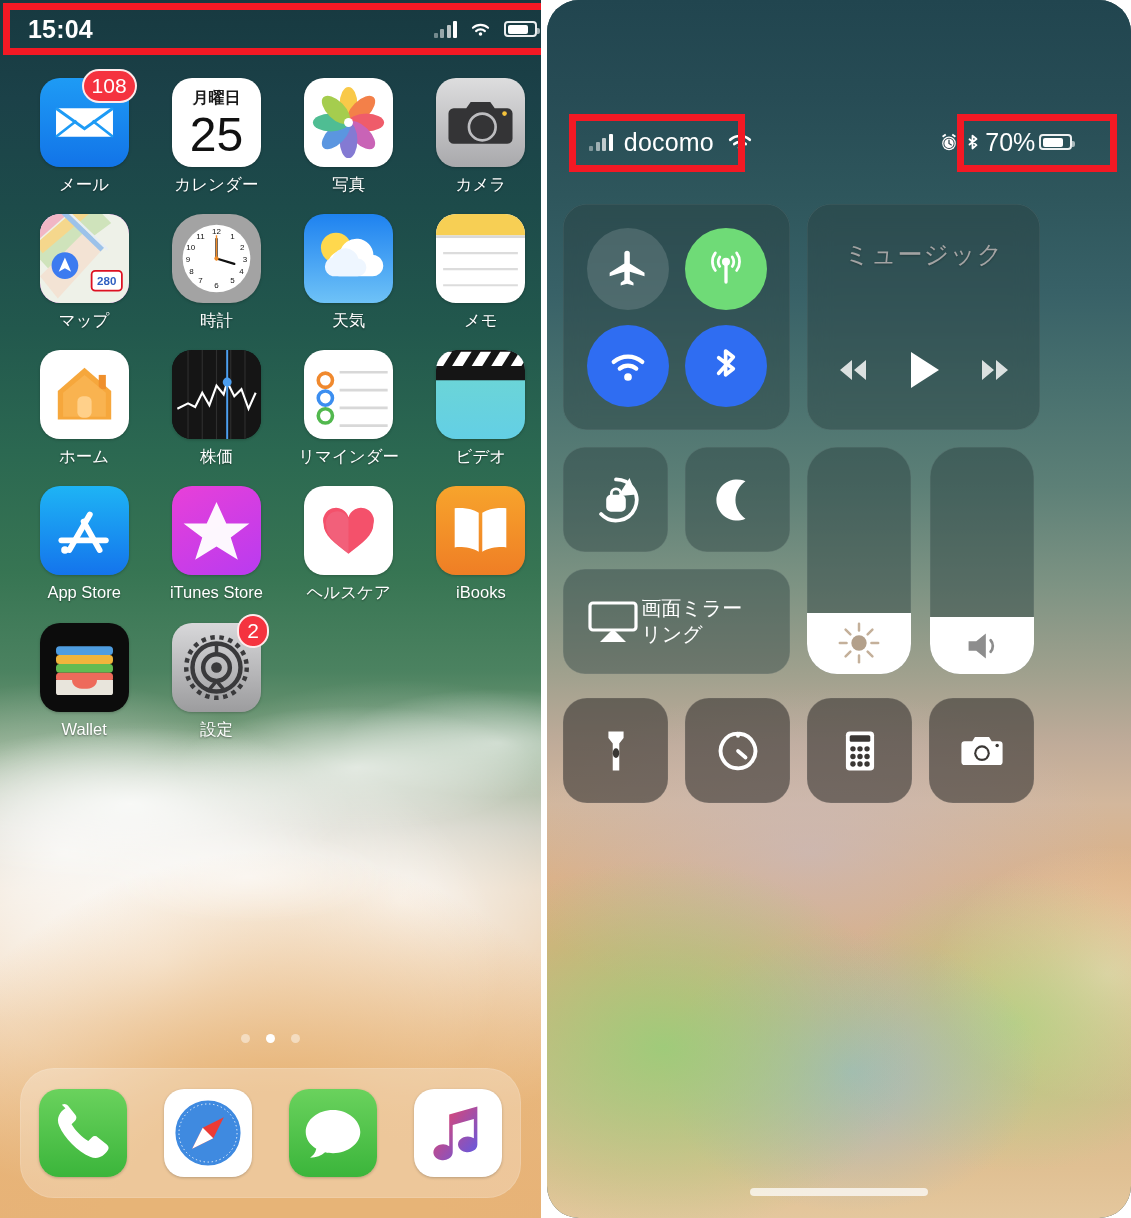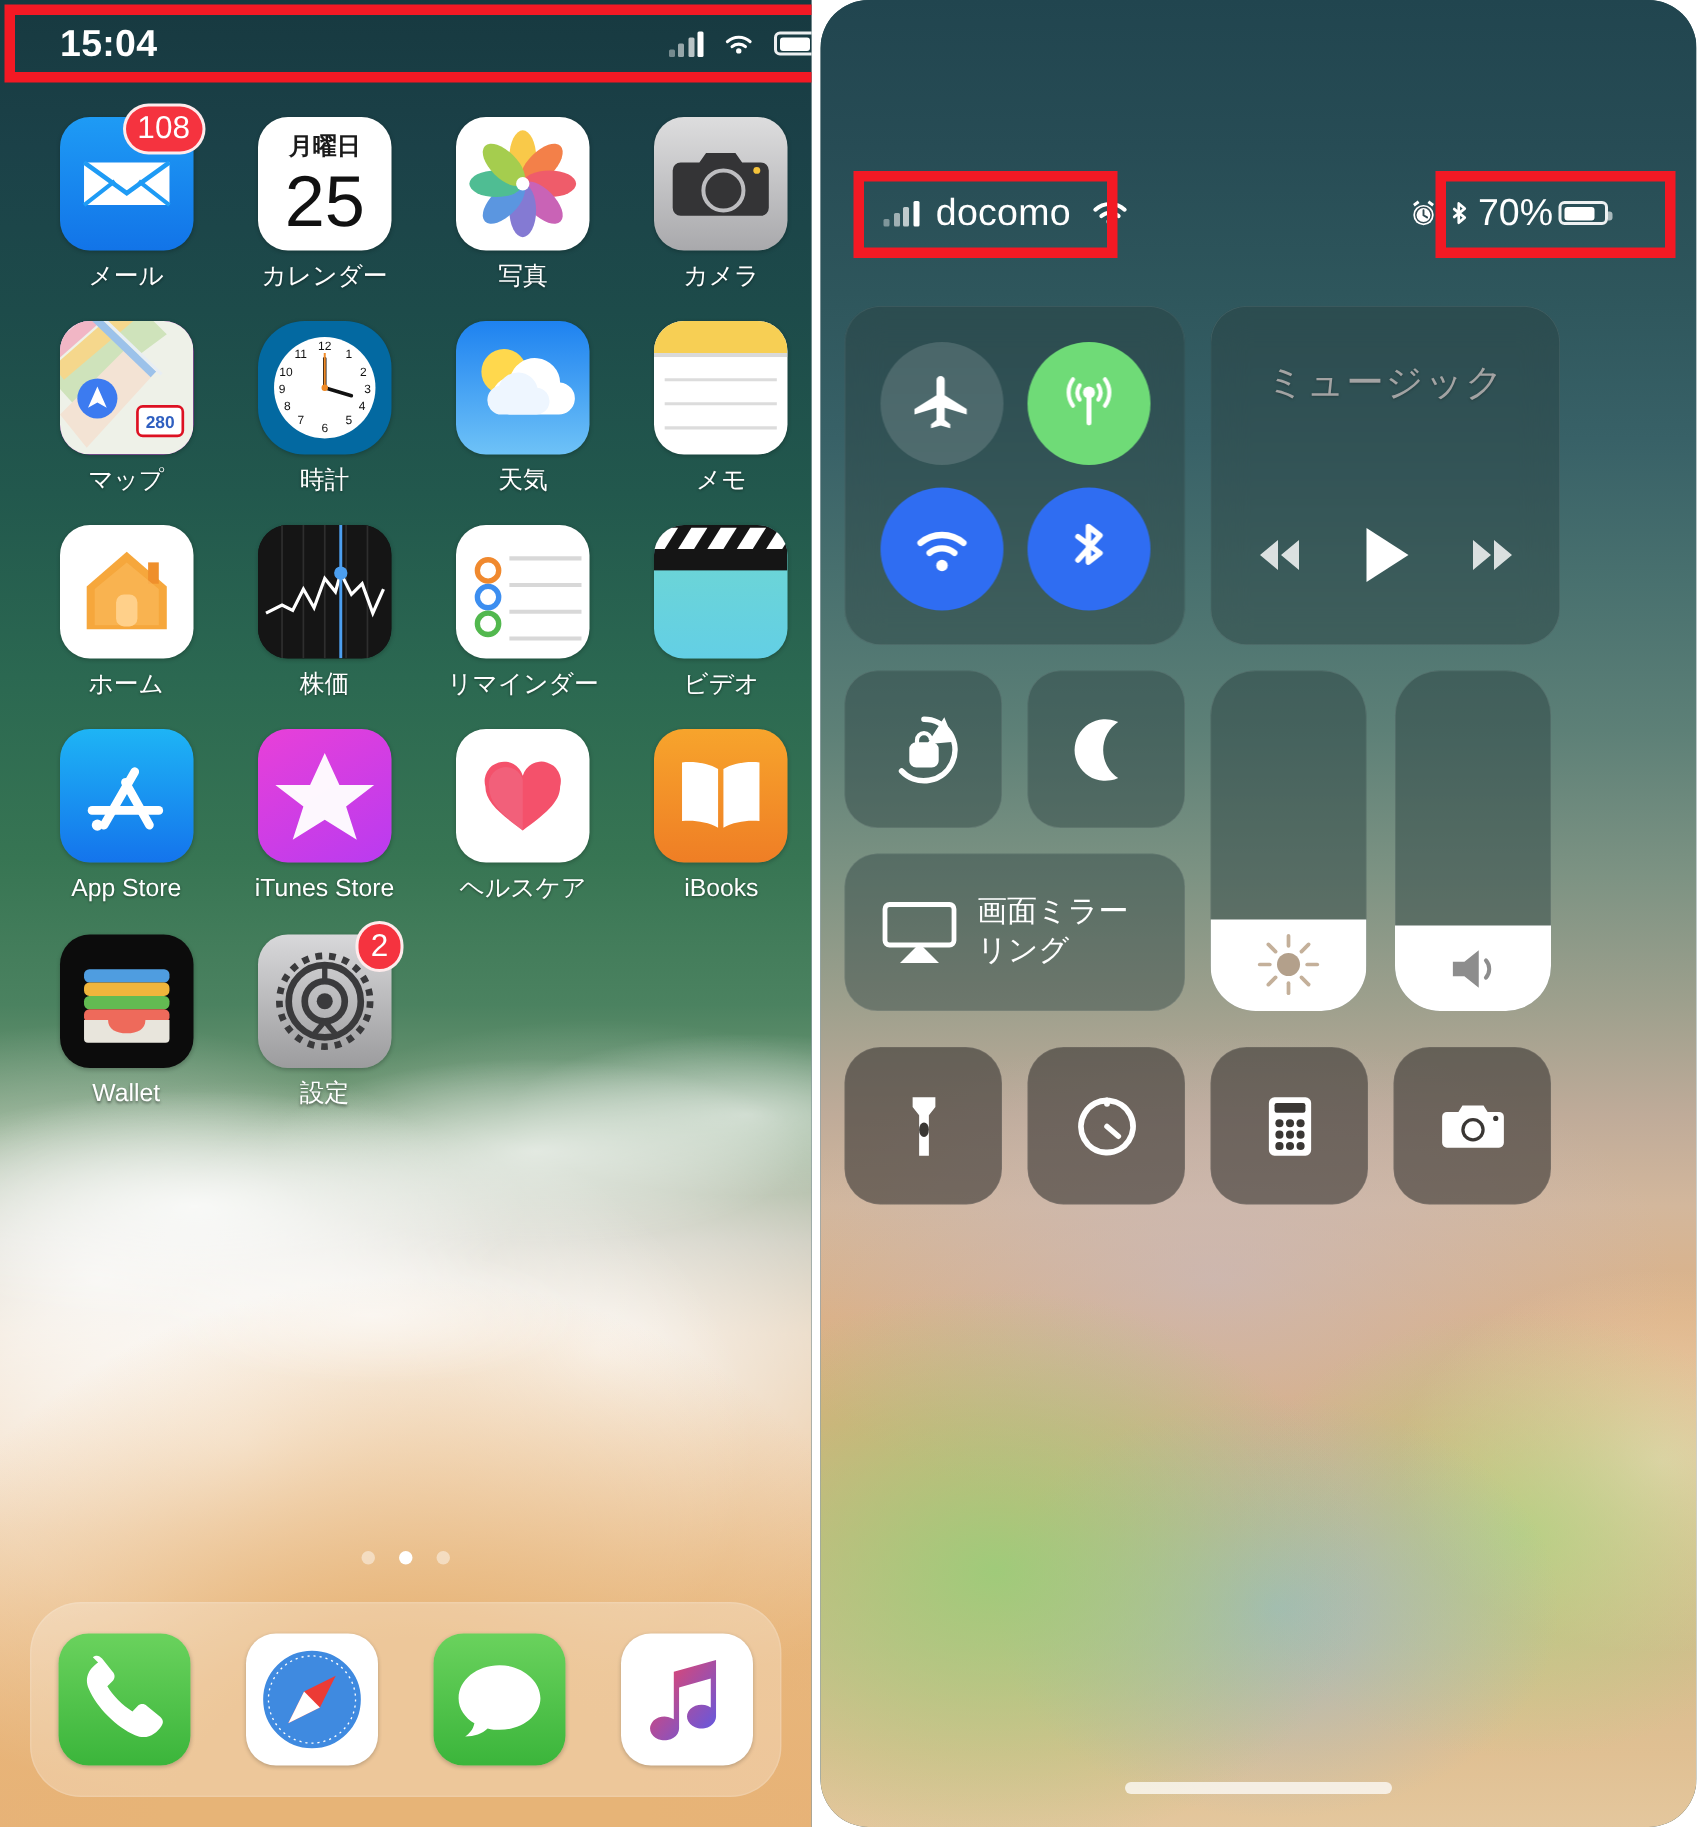--- a/index.html
+++ b/index.html
@@ -33,21 +33,21 @@
     background:
       radial-gradient(58% 9% at 24% 66%, rgba(255,255,255,.85), rgba(255,255,255,0) 70%),
       radial-gradient(46% 7% at 66% 63%, rgba(255,255,255,.72), rgba(255,255,255,0) 72%),
       radial-gradient(40% 6% at 92% 61%, rgba(255,255,255,.62), rgba(255,255,255,0) 74%),
       radial-gradient(34% 5% at 46% 72%, rgba(255,255,255,.55), rgba(255,255,255,0) 75%);
     mix-blend-mode:screen;opacity:.9;
   }
 
   
   .statusbar-left{
-    position:absolute;left:12px;top:0;width:565px;height:58px;
+    position:absolute;left:0;top:0;width:565px;height:58px;
     display:flex;align-items:center;justify-content:space-between;
     padding:0 28px;box-sizing:border-box;color:#fff;z-index:6;
   }
   .sb-time{font-size:25px;font-weight:600;letter-spacing:.2px;}
   .sb-right{display:flex;align-items:center;gap:12px;}
   .redbox-top{
     position:absolute;left:3px;top:3px;width:553px;height:52px;
     border:7px solid #f31924;box-sizing:border-box;z-index:8;pointer-events:none;
   }
 
@@ -111,21 +111,21 @@
     box-shadow:inset 0 0 0 1px rgba(255,255,255,.12);
   }
   .dock .icon{width:88px;height:88px;}
 
   
   .ic-mail{background:linear-gradient(180deg,#1e9bf5 0%,#1274e8 100%);}
   .ic-cal{background:#fff;}
   .ic-photos{background:#fff;}
   .ic-camera{background:linear-gradient(180deg,#ddddde 0%,#a9a9ac 100%);}
   .ic-maps{background:#a21caf;}
-  .ic-clock{background:#0369a1;border-radius:31px;}
+  .ic-clock{background:#a3a3a3;border-radius:31px;}
   .ic-weather{background:linear-gradient(180deg,#1e82f0 0%,#6ec2f7 100%);}
   .ic-home{background:#fff;}
   .ic-notes{background:#fff;}
   .ic-stocks{background:#141414;}
   .ic-rem{background:#fff;}
   .ic-video{background:linear-gradient(180deg,#6fd7d1 0%,#63cfe5 100%);}
   .ic-appstore{background:linear-gradient(180deg,#1eb4f5 0%,#1474ec 100%);}
   .ic-itunes{background:linear-gradient(150deg,#e840d8 0%,#b93bf0 100%);}
   .ic-ibooks{background:linear-gradient(180deg,#f7a42c 0%,#ef7e25 100%);}
   .ic-health{background:#fff;}
@@ -204,21 +204,21 @@
   .cc-row2{display:flex;gap:17px;margin-top:17px;}
   .left-col{width:227px;}
   .small-row{display:flex;gap:17px;}
   .mod-small{
     width:105px;height:105px;border-radius:22px;display:flex;align-items:center;justify-content:center;
     background:rgba(40,62,62,.42);box-shadow:inset 0 0 0 .5px rgba(255,255,255,.10);
   }
   .mod-small svg{width:56px;height:56px;fill:none;stroke:#fff;stroke-width:5;}
   .mod-mirror{
     width:227px;height:105px;border-radius:22px;margin-top:17px;
-    display:flex;align-items:center;gap:10px;padding:0 22px;box-sizing:border-box;
+    display:flex;align-items:center;gap:0;padding:0 22px;box-sizing:border-box;
     background:rgba(40,62,62,.42);box-shadow:inset 0 0 0 .5px rgba(255,255,255,.10);
   }
   .mirror-label{color:#fff;font-size:20px;line-height:1.28;}
   .sliders{display:flex;gap:19px;}
   .slider{
     width:104px;height:227px;border-radius:30px;overflow:hidden;position:relative;
     background:rgba(40,62,62,.45);box-shadow:inset 0 0 0 .5px rgba(255,255,255,.10);
   }
   .slider .fill{
     position:absolute;left:0;right:0;bottom:0;background:#fff;

